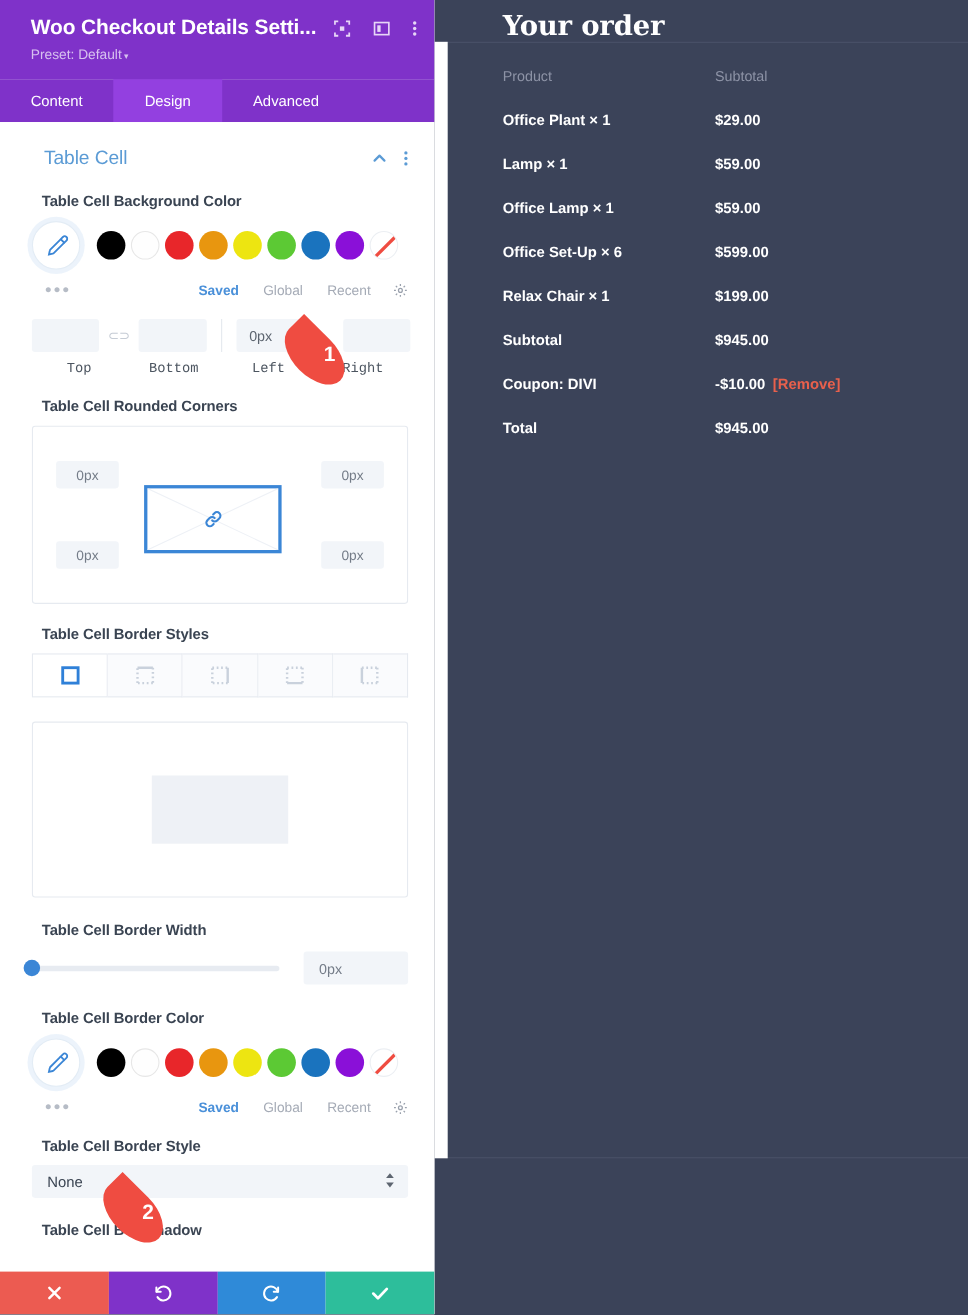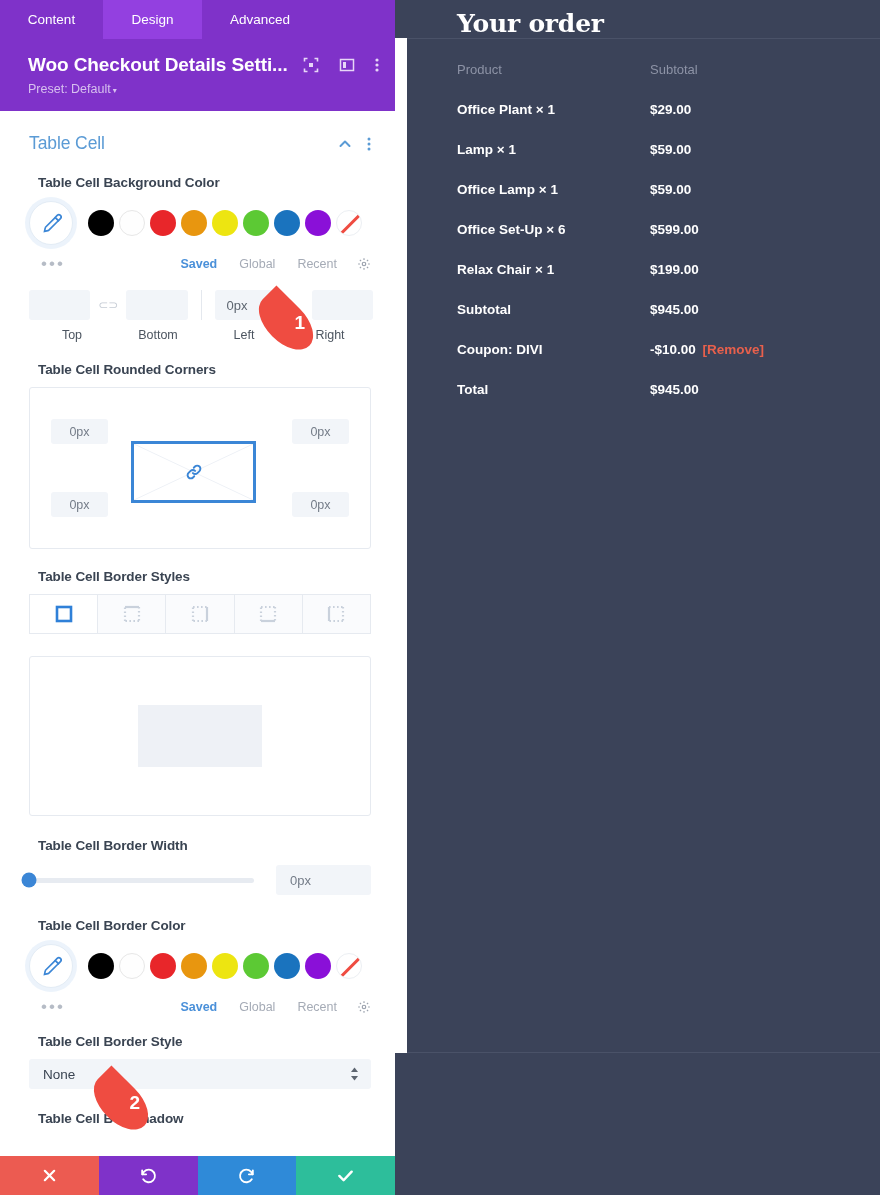--- a/index.html
+++ b/index.html
@@ -81,21 +81,21 @@
   .tab.w1 { width: 103px; }
   .tab.w2 { width: 99px; }
   .tab.w3 { width: 116px; }
   .tab.active { background: #9340e0; }
 
   #panel-body { position: relative; height: 1084px; background: #fff; }
 
   
   #section-head {
     display: flex; align-items: center;
-    padding: 22px 24px 0 29px;
+    padding: 22px 24px 0 40px;
   }
   #section-title { color: #5b9bd5; font-size: 17.5px; flex: 1; letter-spacing: -0.1px; }
   #section-head .si { color: #5b9bd5; display: flex; margin-left: 14px; }
 
   .field-label {
     font-size: 13.5px; font-weight: 700; color: #3a4452;
     padding-left: 38px; letter-spacing: -0.1px;
   }
 
   
@@ -126,21 +126,21 @@
   
   .pad-wrap { display: flex; padding: 0 22px 0 29px; margin-top: 10px; align-items: stretch; }
   .pad-group { display: flex; align-items: center; flex: 1; }
   .pad-field {
     background: #f2f5f9; height: 30px; border-radius: 3px;
     flex: 1; display: flex; align-items: center;
     padding-left: 12px; font-size: 13px; color: #5d6570;
   }
   .pad-linkicon { color: #c6ccd5; font-size: 12px; padding: 0 8px; flex: none; }
   .pad-sep { width: 1px; background: #e4e8ee; margin: 0 13px; flex: none; }
-  .pad-labels { display: flex; padding: 0 22px 0 29px; margin-top: 8px; }
+  .pad-labels { display: flex; padding: 0 22px 0 29px; margin-top: 8px; font-family: Liberation Mono, monospace; }
   .pad-labels span {
     flex: 1; text-align: center; font-size: 12.5px; color: #4c5560;
   }
 
   
   .box-outline {
     margin: 10px 24px 0 29px; border: 1px solid #e6eaf0; border-radius: 3px;
     height: 162px; position: relative;
   }
   .corner-in {
@@ -278,26 +278,20 @@
           <div class="pval"><span class="neg">$945.00</span></div>
         </div>
       </div>
   </div>
 </div>
 <div id="hidden-card-top"></div>
 <div id="editor-scrollbar"></div>
 
 <div id="settings-panel">
 
-  <div id="tab-bar">
-    <div class="tab w1">Content</div>
-    <div class="tab w2 active">Design</div>
-    <div class="tab w3">Advanced</div>
-  </div>
-
   <div id="panel-header">
     <div class="hdr-row">
       <div id="panel-title">Woo Checkout Details Setti...</div>
       <div class="hdr-icons">
         <span class="ic">
           <svg width="16" height="16" viewBox="0 0 16 16" fill="none" stroke="currentColor" stroke-width="1.6">
             <path d="M1.5 4.5V1.5H4.5M11.5 1.5H14.5V4.5M14.5 11.5V14.5H11.5M4.5 14.5H1.5V11.5"></path>
             <rect x="6" y="6" width="4" height="4" fill="currentColor" stroke="none"></rect>
           </svg>
         </span>
@@ -312,20 +306,26 @@
             <circle cx="2" cy="3" r="1.6"></circle>
               <circle cx="2" cy="8" r="1.6"></circle>
               <circle cx="2" cy="13" r="1.6"></circle>
           </svg>
         </span>
       </div>
     </div>
     <div id="panel-preset">
       <span>Preset: Default</span><span class="caret">▾</span>
     </div>
+  </div>
+
+  <div id="tab-bar">
+    <div class="tab w1">Content</div>
+    <div class="tab w2 active">Design</div>
+    <div class="tab w3">Advanced</div>
   </div>
 
   <div id="panel-body">
 
     <div id="section-head">
       <div id="section-title">Table Cell</div>
       <span class="si">
         <svg width="16" height="16" viewBox="0 0 16 16" fill="none" stroke="currentColor" stroke-width="2" stroke-linecap="round" stroke-linejoin="round">
           <path d="M3.5 10L8 5.5L12.5 10"></path>
         </svg>

